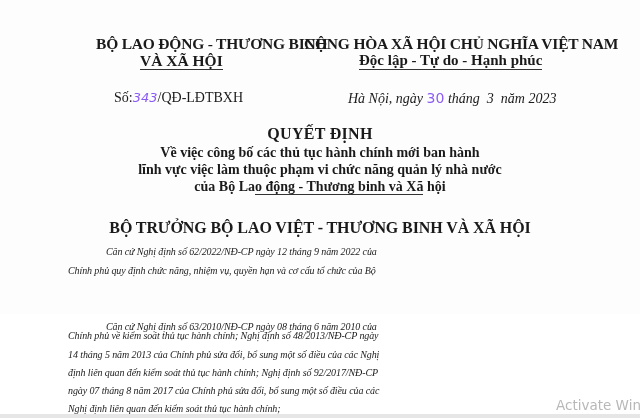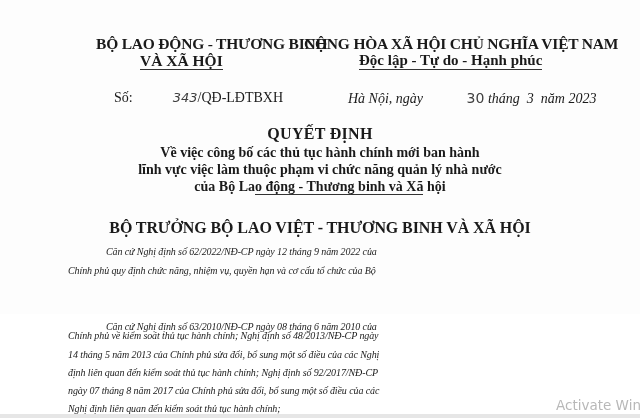--- a/index.html
+++ b/index.html
@@ -28,21 +28,21 @@
       width: 640px; height: 4px;
       background: #e6e6e6;
     }
     .abs { position: absolute; white-space: nowrap; }
 
     
     .ministry-l1 { left: 96px; top: 35px; font-size: 15.5px; font-weight: bold; letter-spacing: -0.2px; }
     .ministry-l2 { left: 140px; top: 52px; font-size: 15.5px; font-weight: bold; }
     .ministry-l2 .ul { border-bottom: 1.2px solid #333; padding-bottom: 0px; }
     .doc-no { left: 114px; top: 90px; font-size: 14px; }
-    .handwrite { color: #404040; font-style: italic; font-family: "DejaVu Sans", sans-serif; font-size: 13px; margin-left: 40px; }
+    .handwrite { color: #8b5cf6; font-style: italic; font-family: "DejaVu Sans", sans-serif; font-size: 13px; }
 
     
     .nation-l1 { left: 304px; top: 35px; font-size: 15.5px; font-weight: bold; letter-spacing: -0.2px; }
     .nation-l2 { left: 359px; top: 52px; font-size: 15px; font-weight: bold; }
     .nation-l2 .ul { border-bottom: 1.2px solid #333; padding-bottom: 1px; margin-top: 46px; }
     .date-line { left: 348px; top: 90px; font-size: 14px; font-style: italic; }
 
     
     .title { left: 0; width: 640px; top: 125px; font-size: 16px; font-weight: bold; text-align: center; letter-spacing: 0.3px; }
     .subtitle { left: 0; width: 640px; font-size: 14px; font-weight: bold; text-align: center; }

